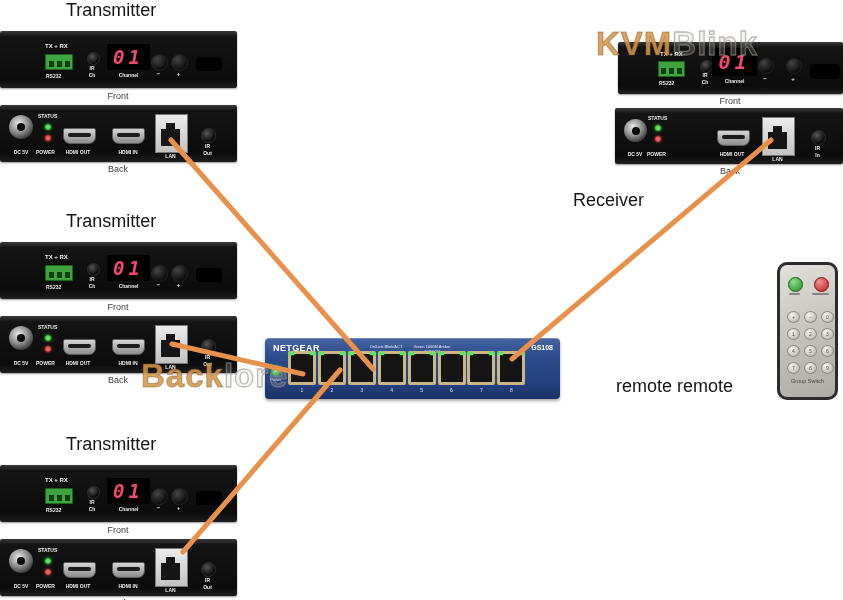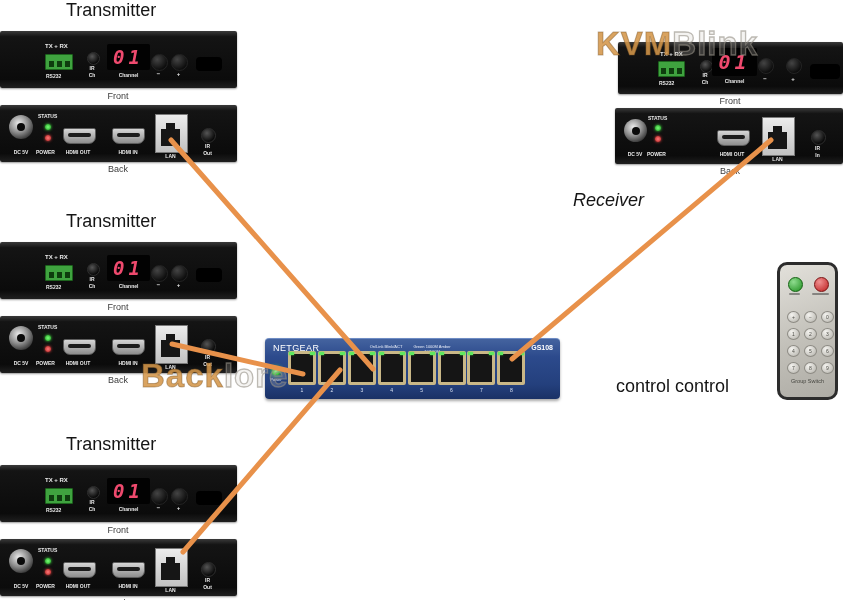--- a/index.html
+++ b/index.html
@@ -41,21 +41,21 @@
         border-radius:2px 2px 7px 7px;}
   .hdmi b{position:absolute;left:4px;right:4px;top:4px;height:4px;background:#1c1c1c;border-radius:2px;}
   .rj45{position:absolute;background:linear-gradient(#ececec,#c2c2c2);border:1px solid #7a7a7a;}
   .rj45 b{position:absolute;left:5px;top:14px;width:19px;height:17px;background:#161616;}
   .rj45 i{position:absolute;left:10px;top:8px;width:9px;height:7px;background:#161616;}
 
   
   #switch{position:absolute;left:265px;top:338px;width:295px;height:60px;border-radius:4px;
           background:linear-gradient(#44639f,#2c4a8c 30%,#24407d 75%,#1a3166);
           border-top:1px solid #6e8cc4;box-shadow:0 2px 3px rgba(0,0,0,.35);}
-  .sw-brand{position:absolute;left:8px;top:4px;font-size:9px;font-weight:normal;color:#fff;letter-spacing:.4px;}
+  .sw-brand{position:absolute;left:8px;top:4px;font-size:9px;font-weight:bold;color:#fff;letter-spacing:.4px;}
   .sw-model{position:absolute;right:7px;top:5px;font-size:7px;font-weight:bold;color:#fff;}
   .sw-legend{position:absolute;top:5px;font-size:4px;line-height:1.3;color:#e8edf8;text-align:center;width:42px;}
   .sw-port{position:absolute;top:12px;width:28px;height:34px;background:#151515;
            border:3px solid #c9b787;border-radius:2px;box-sizing:border-box;}
   .sw-port .led{position:absolute;width:5px;height:3px;background:#5fe85f;box-shadow:0 0 2px #49ef49;top:-2px;}
   .sw-port .led.l{left:-2px;} .sw-port .led.r{right:-2px;}
   .sw-num{position:absolute;top:48px;width:28px;text-align:center;font-size:5px;color:#d9e1f2;}
   .sw-powled{position:absolute;left:7px;top:28px;width:8px;height:8px;border-radius:2px;
              background:radial-gradient(circle,#8cff8c,#1c9a1c);box-shadow:0 0 4px #4f4;}
   .sw-powlabel{position:absolute;left:1px;top:38px;width:20px;text-align:center;font-size:4px;color:#d9e1f2;}
@@ -241,21 +241,21 @@
         </div>
     <div class="wtext tiny ctr" style="left:155px;top:48px;width:31px;">LAN</div>
     <div class="jack" style="left:201px;top:23px;width:13px;height:13px;"></div>
     <div class="wtext tiny ctr" style="left:199px;top:38px;width:17px;">IR</div>
     <div class="wtext tiny ctr" style="left:199px;top:45px;width:17px;">Out</div>
   </div>
   <div class="cap" style="left:88px;top:162px;">Back</div>
 </div>
 
   <div class="unit" style="left:0;top:0;width:843px;height:230px;">
-    <div class="biglabel" style="left:573px;top:190px;font-style:italic;">Receiver</div>
+    <div class="biglabel" style="left:573px;top:190px;">Receiver</div>
 
     <div class="panel" style="left:618px;top:42px;width:225px;height:52px;">
       <div class="wtext" style="left:42px;top:9px;">TX + RX</div>
       <div class="term" style="left:40px;top:19px;width:27px;height:16px;">
           <i></i>
           <i></i>
           <i></i>
         </div>
       <div class="wtext tiny" style="left:41px;top:38px;">RS232</div>
       <div class="jack" style="left:82px;top:18px;width:11px;height:11px;"></div>
@@ -361,21 +361,21 @@
         <div class="rm-key">3</div>
         <div class="rm-key">4</div>
         <div class="rm-key">5</div>
         <div class="rm-key">6</div>
         <div class="rm-key">7</div>
         <div class="rm-key">8</div>
         <div class="rm-key">9</div>
       </div>
     <div class="rm-bottom">Group Switch</div>
   </div>
-  <div class="biglabel" style="left:616px;top:376px;">control control</div>
+  <div class="biglabel" style="left:616px;top:376px;">remote remote</div>
 
   <div class="wm" style="left:596px;top:25px;">
     <span class="solid">KVM</span><span class="outline">Blink</span>
   </div>
   <div class="wm" style="left:141px;top:357px;">
     <span class="solid">Back</span><span class="outline">lore</span>
   </div>
 
   <svg class="cables" width="843" height="600" viewBox="0 0 843 600">
     <line class="cable" x1="171" y1="140" x2="373" y2="369" stroke-width="5" stroke-linecap="round" stroke="#E8914A"></line>

